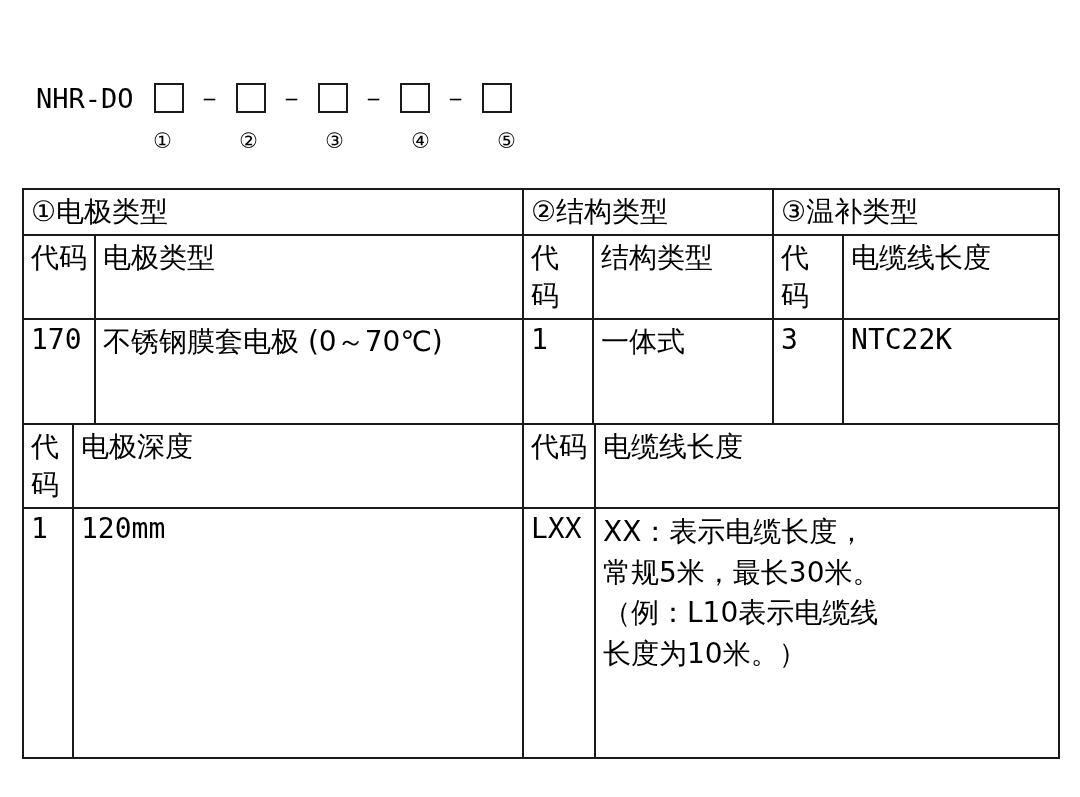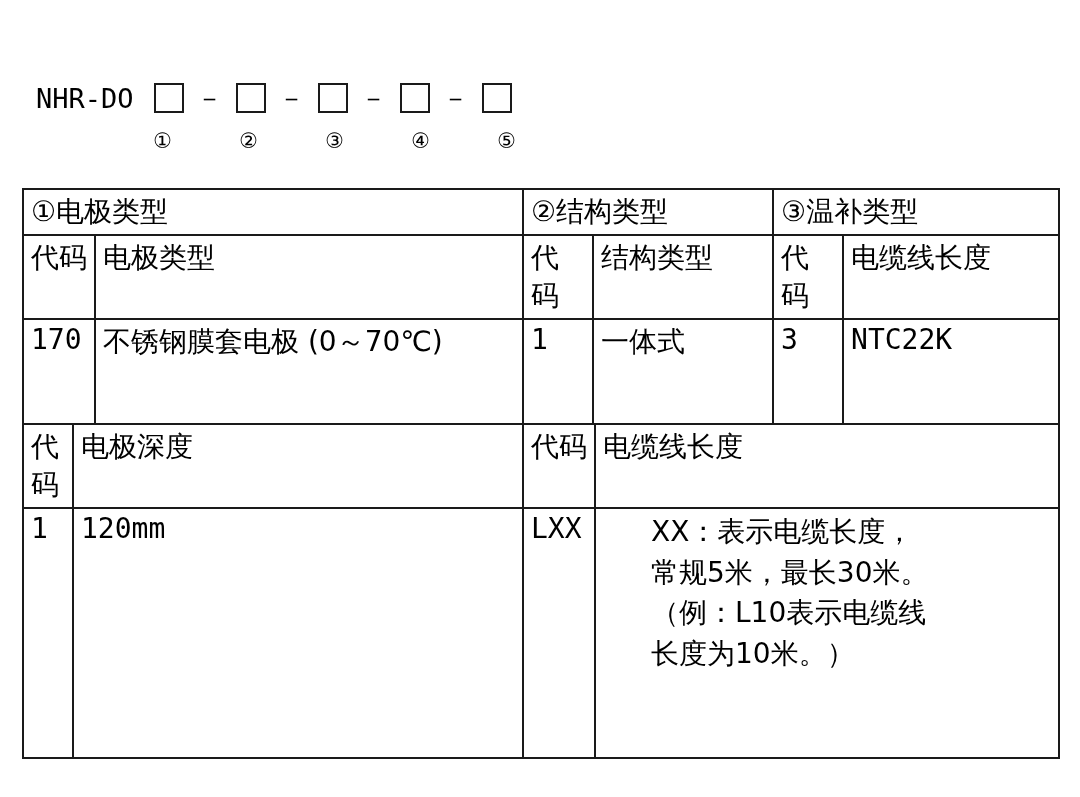--- a/index.html
+++ b/index.html
@@ -110,21 +110,20 @@
   }
   .code-cell {
     text-align: center;
   }
   .mono {
     font-family: "DejaVu Sans Mono", "Liberation Mono", monospace;
     font-size: 19px;
   }
   .lines div {
     line-height: 1.45;
-    margin-left: 48px;
   }
 
   
   #table-upper {
     left: 22px;
     top: 188px;
     width: 1036px;
   }
   
   #table-lower {

